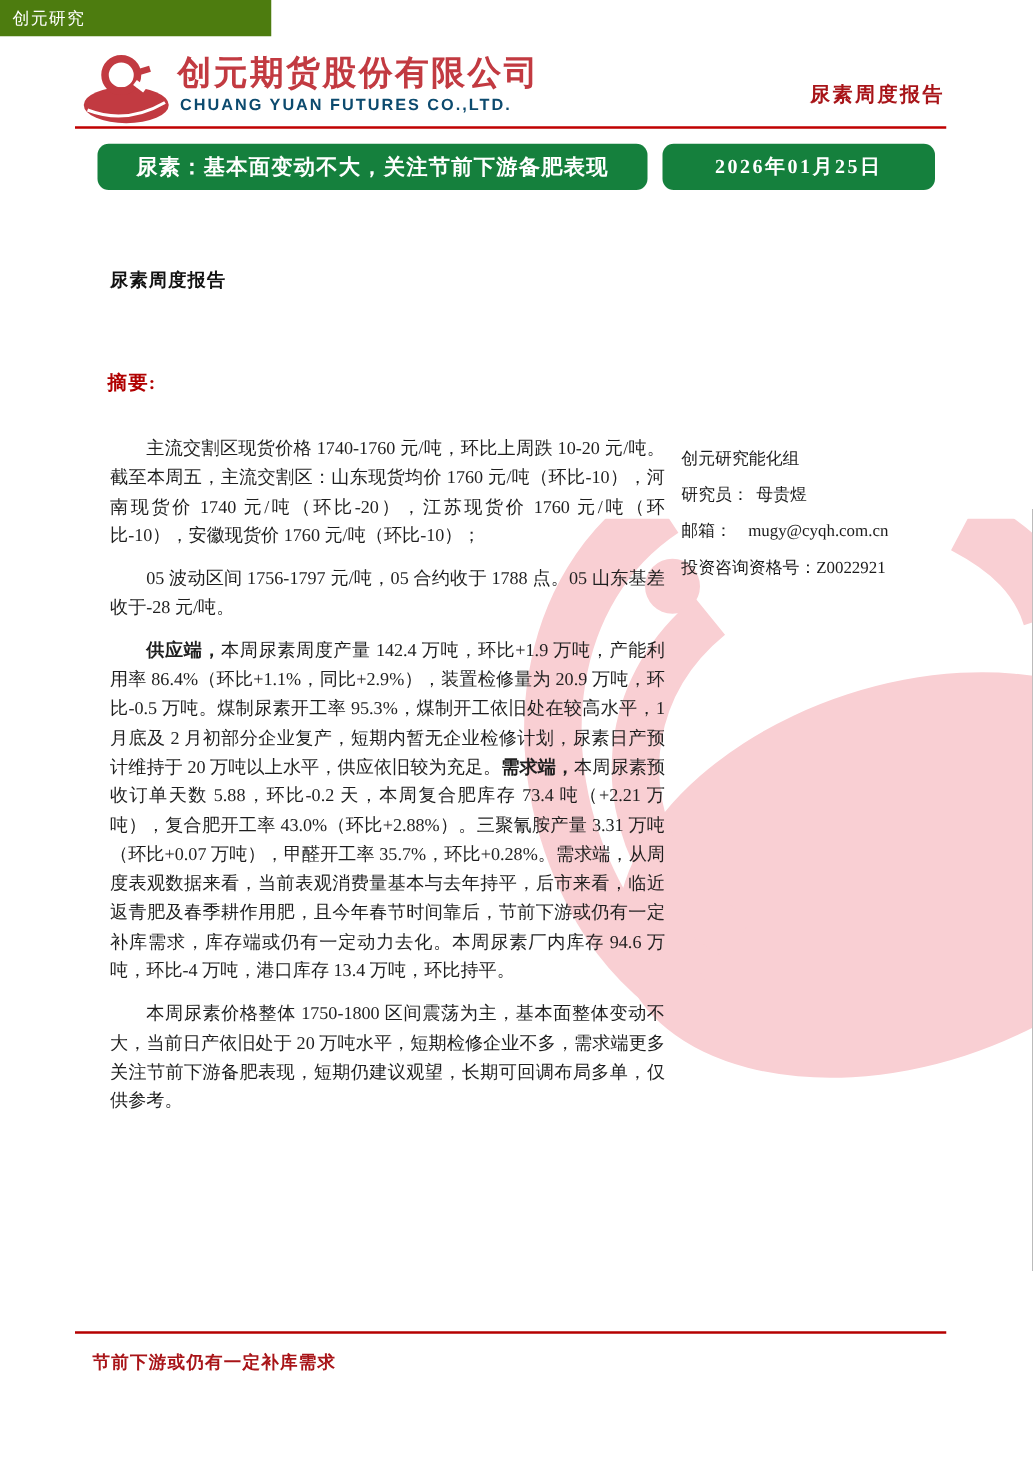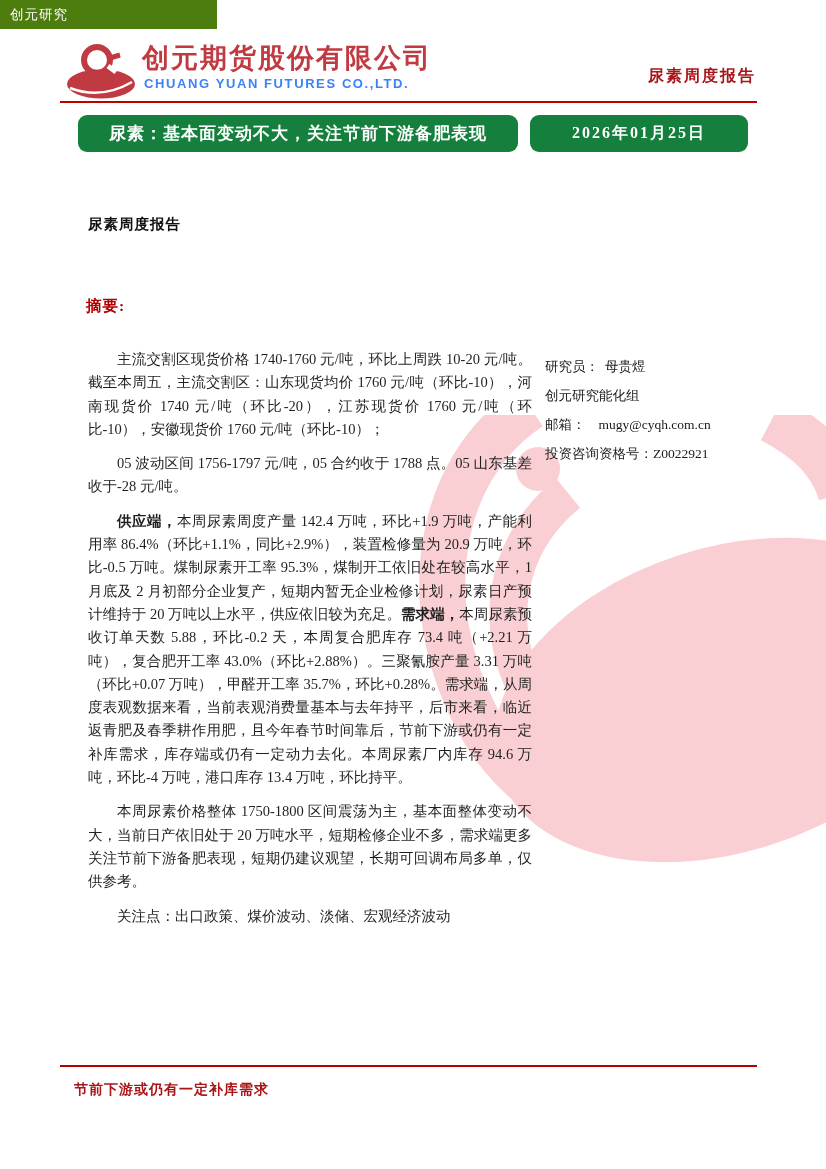--- a/index.html
+++ b/index.html
@@ -21,21 +21,21 @@
   
   .logo-mark { left: 64px; top: 42px; width: 76px; height: 58px; z-index: 2; }
   .company-cn {
     left: 142px; top: 40px; z-index: 2;
     font-size: 27px; font-weight: bold; letter-spacing: 2px;
     color: #c23a41; white-space: nowrap;
   }
   .company-en {
     left: 144px; top: 76px; z-index: 2;
     font-size: 13px; font-weight: 600; letter-spacing: 1.6px;
-    color: #3b82f6; font-family: "Liberation Sans", sans-serif; white-space: nowrap;
+    color: #0c4a6e; font-family: "Liberation Sans", sans-serif; white-space: nowrap;
   }
   .report-type {
     top: 66px; right: 70px; z-index: 2;
     font-size: 16px; font-weight: bold; color: #a81418;
     letter-spacing: 2px; white-space: nowrap;
   }
   .rule-top { left: 60px; top: 101px; width: 697px; height: 2px; background: #c00000; z-index: 2; }
 
   
   .banner-title, .banner-date {
@@ -106,26 +106,25 @@
 
   <div class="layer subtitle">尿素周度报告</div>
   <div class="layer summary-heading">摘要:</div>
   <div class="research-bar">创元研究</div>
 
   <div class="layer body-col">
     <p>主流交割区现货价格 1740-1760 元/吨，环比上周跌 10-20 元/吨。截至本周五，主流交割区：山东现货均价 1760 元/吨（环比-10），河南现货价 1740 元/吨（环比-20），江苏现货价 1760 元/吨（环比-10），安徽现货价 1760 元/吨（环比-10）；</p>
     <p>05 波动区间 1756-1797 元/吨，05 合约收于 1788 点。05 山东基差收于-28 元/吨。</p>
     <p><span class="b">供应端，</span><span>本周尿素周度产量 142.4 万吨，环比+1.9 万吨，产能利用率 86.4%（环比+1.1%，同比+2.9%），装置检修量为 20.9 万吨，环比-0.5 万吨。煤制尿素开工率 95.3%，煤制开工依旧处在较高水平，1 月底及 2 月初部分企业复产，短期内暂无企业检修计划，尿素日产预计维持于 20 万吨以上水平，供应依旧较为充足。</span><span class="b">需求端，</span><span>本周尿素预收订单天数 5.88，环比-0.2 天，本周复合肥库存 73.4 吨（+2.21 万吨），复合肥开工率 43.0%（环比+2.88%）。三聚氰胺产量 3.31 万吨（环比+0.07 万吨），甲醛开工率 35.7%，环比+0.28%。需求端，从周度表观数据来看，当前表观消费量基本与去年持平，后市来看，临近返青肥及春季耕作用肥，且今年春节时间靠后，节前下游或仍有一定补库需求，库存端或仍有一定动力去化。本周尿素厂内库存 94.6 万吨，环比-4 万吨，港口库存 13.4 万吨，环比持平。</span></p>
     <p class="gap-before">本周尿素价格整体 1750-1800 区间震荡为主，基本面整体变动不大，当前日产依旧处于 20 万吨水平，短期检修企业不多，需求端更多关注节前下游备肥表现，短期仍建议观望，长期可回调布局多单，仅供参考。</p>
-    <p>关注点：出口政策、煤价波动、淡储、宏观经济波动</p>
   </div>
 
   <div class="layer contact">
+    <div>创元研究能化组</div>
     <div><span class="lbl">研究员：</span><span>母贵煜</span></div>
-    <div>创元研究能化组</div>
     <div><span class="lbl-wide">邮箱：</span><span>mugy@cyqh.com.cn</span></div>
     <div><span>投资咨询资格号：</span><span>Z0022921</span></div>
   </div>
 
   <div class="layer rule-bottom"></div>
   <div class="layer disclaimer">节前下游或仍有一定补库需求</div>
 
 </div>
 
 </body></html>

